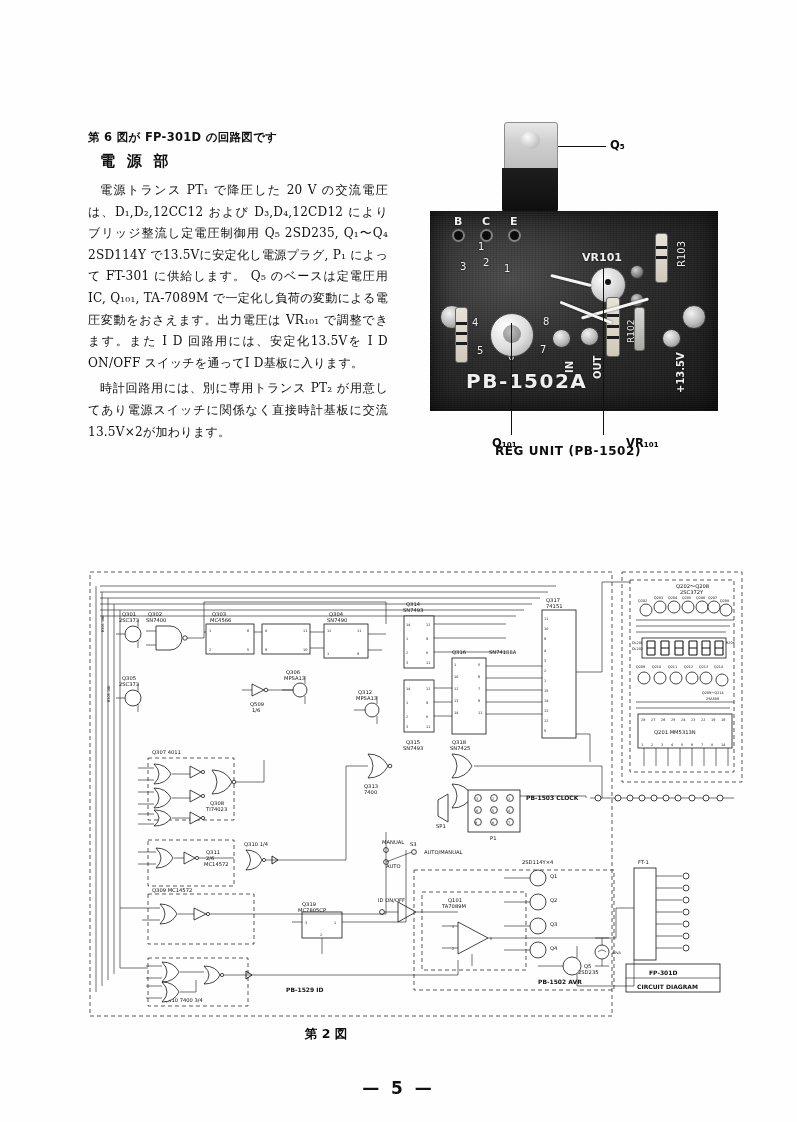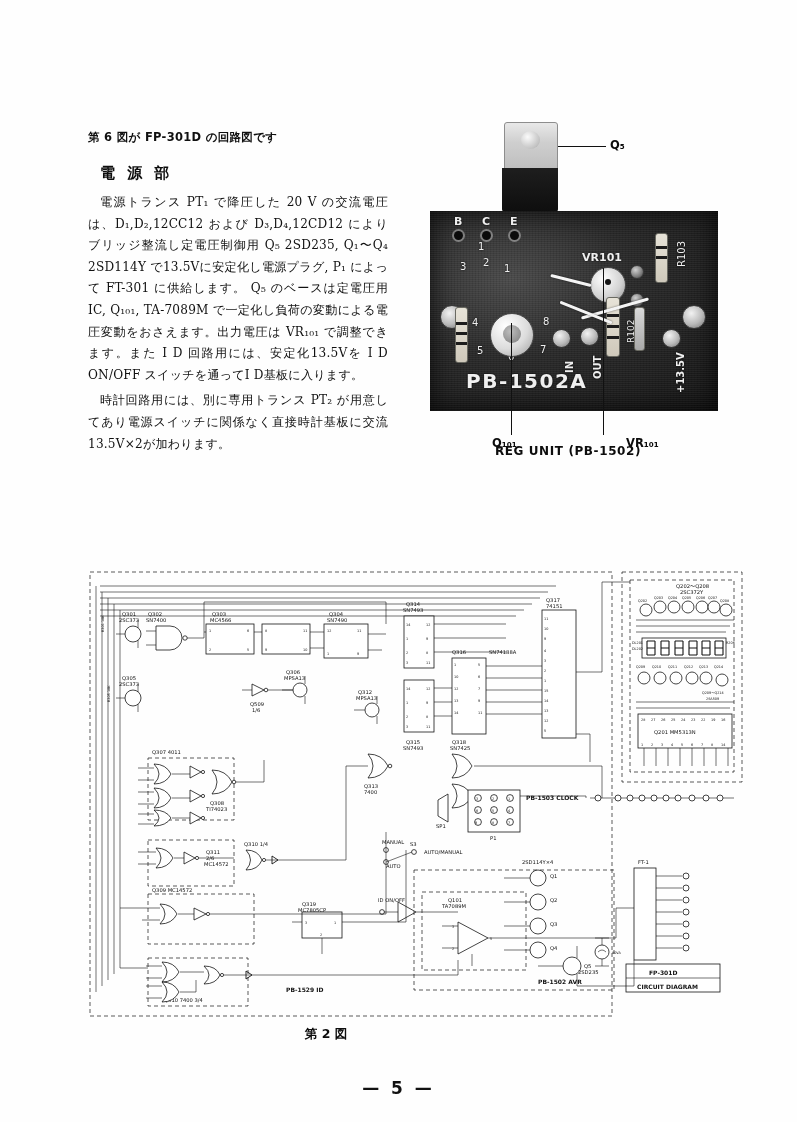--- a/index.html
+++ b/index.html
@@ -59,33 +59,31 @@
     font-family: "DejaVu Sans", "Liberation Sans", sans-serif;
     font-size: 11.5px;
     font-weight: 700;
     color: #101010;
     letter-spacing: .3px;
   }
   #section-head {
     position: absolute;
     left: 100px;
     top: 152px;
-    font-family: Liberation Sans, sans-serif;
+    font-family: Liberation Serif, serif;
     font-size: 15px;
     font-weight: 700;
     letter-spacing: 4px;
     color: #0d0d0d;
-    margin-top: 12px;
   }
   #body-col {
     position: absolute;
     left: 88px;
     top: 180px;
     width: 300px;
-    margin-top: 12px;
   }
   .para {
     font-family: "DejaVu Serif", "Liberation Serif", serif;
     font-size: 12.1px;
     line-height: 21.6px;
     text-align: justify;
     text-indent: 1em;
     letter-spacing: .2px;
     color: #111;
     margin: 0 0 4px 0;

